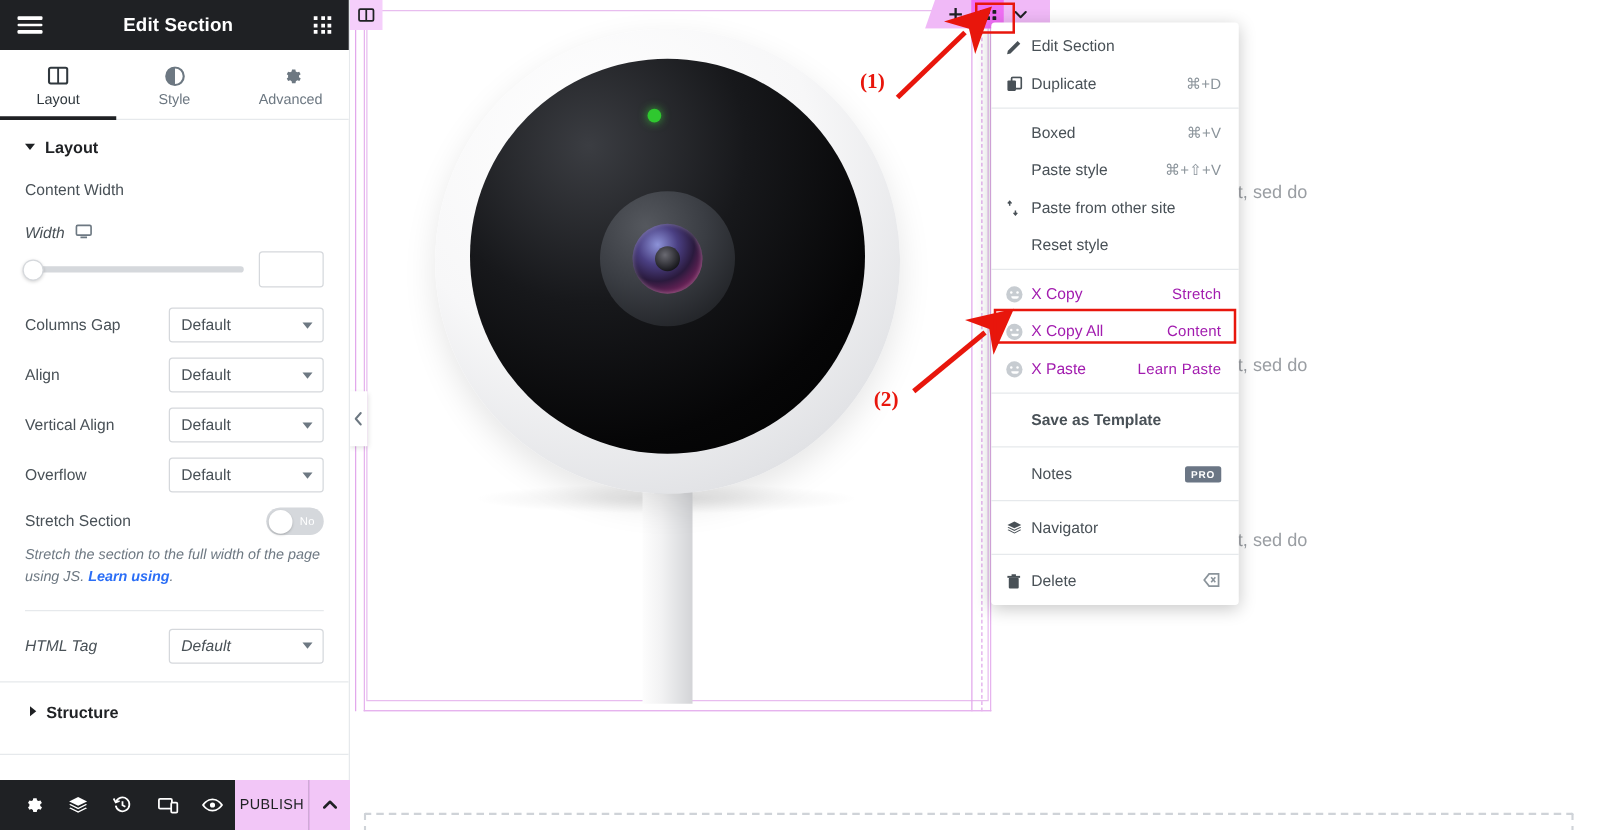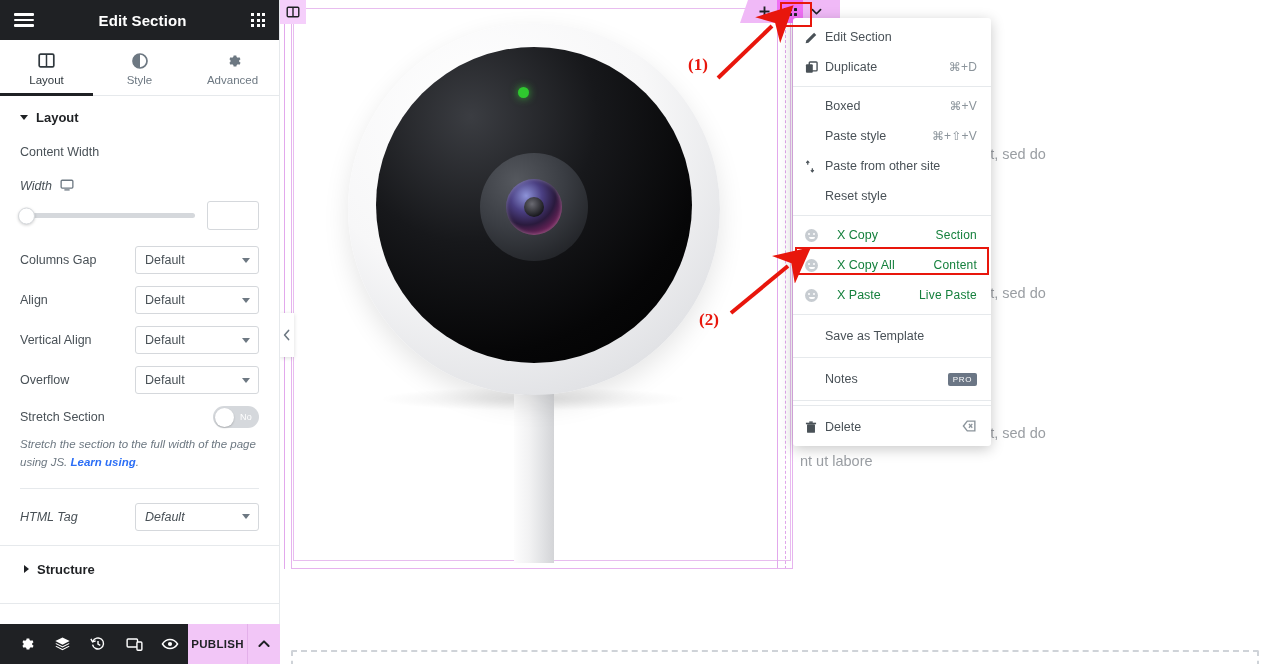--- a/index.html
+++ b/index.html
@@ -87,21 +87,21 @@
   
   #bottombar {
     position:absolute; left:0; bottom:0; width:280px; height:40px; background:#1f2124;
     display:flex; align-items:center; z-index:40;
   }
   .bb-icons { display:flex; align-items:center; gap:0; padding-left:8px; flex:1; }
   .bb-ico { width:36px; height:40px; display:flex; align-items:center; justify-content:center; cursor:pointer; }
   #publish {
     width:72px; height:40px; background:#f2c6f7; color:#1f2124;
     display:flex; align-items:center; justify-content:center;
-    font-size:11.5px; font-weight:700; letter-spacing:.3px; cursor:pointer;
+    font-size:11.5px; font-weight:400; letter-spacing:.3px; cursor:pointer;
   }
   #publish-arrow {
     width:40px; height:40px; background:#f2c6f7; display:flex; align-items:center; justify-content:center;
     border-left:1px solid #e3b0ea; cursor:pointer;
   }
 
   
   #canvas { position:absolute; left:280px; top:0; width:1000px; height:664px; background:#fff; overflow:hidden; }
 
   #section-outer {
@@ -192,25 +192,25 @@
     background:#fff; border-radius:3px; box-shadow:0 3px 14px rgba(0,0,0,.22);
     z-index:50; padding:4px 0 2px 0;
   }
   .mi {
     display:flex; align-items:center; height:30px; padding:0 14px 0 12px;
     font-size:12.5px; color:#495157; cursor:pointer; position:relative;
   }
   .mi .mi-ico { width:20px; display:flex; align-items:center; justify-content:flex-start; flex-shrink:0; }
   .mi .mi-label { flex:1; }
   .mi .mi-sc { font-size:12px; color:#8b949b; letter-spacing:.2px; }
-  .mi.dim .mi-label, .mi.dim .mi-sc { color:#15803d;margin-left:12px; }
+  .mi.dim .mi-label, .mi.dim .mi-sc { color:#a21caf; }
   .mi.indent { padding-left:32px; }
   .msep { height:1px; background:#e6e9ec; margin:4px 0; }
   .pro-badge {
-    background:#6b7685; color:#fff; font-size:8px; font-weight:400; letter-spacing:.6px;
+    background:#6b7685; color:#fff; font-size:8px; font-weight:700; letter-spacing:.6px;
     padding:2px 5px; border-radius:2px;
   }
   .face-ico { width:13px; height:13px; border-radius:50%; background:#c7ccd1; position:relative; }
   .face-ico:before { content:""; position:absolute; left:3px; top:4px; width:2px; height:2px; border-radius:50%; background:#fff; box-shadow:5px 0 0 #fff; }
   .face-ico:after { content:""; position:absolute; left:3.5px; top:8px; width:6px; height:2.5px; border-radius:0 0 3px 3px; background:#fff; }
 
   
   #hl-handle {
     position:absolute; left:780px; top:2px; width:32px; height:25px;
     border:2.5px solid #e8160c; z-index:60; pointer-events:none;
@@ -536,52 +536,62 @@
     <span class="mi-sc"></span>
   </div>
 
   <div class="msep"></div>
 
   <div class="mi dim">
     <span class="mi-ico">
         <span class="face-ico"></span>
       </span>
     <span class="mi-label">X Copy</span>
-    <span class="mi-sc">Section</span>
+    <span class="mi-sc">Stretch</span>
   </div>
   <div class="mi dim">
     <span class="mi-ico">
         <span class="face-ico"></span>
       </span>
     <span class="mi-label">X Copy All</span>
     <span class="mi-sc">Content</span>
   </div>
   <div class="mi dim">
     <span class="mi-ico">
         <span class="face-ico"></span>
       </span>
     <span class="mi-label">X Paste</span>
-    <span class="mi-sc">Live Paste</span>
+    <span class="mi-sc">Learn Paste</span>
   </div>
 
   <div class="msep"></div>
 
-  <div class="mi indent" style="height:34px;">
+  <div class="mi indent" style="height:34px;font-weight:bold;">
     <span class="mi-label">Save as Template</span>
   </div>
 
   <div class="msep"></div>
 
   <div class="mi indent" style="height:34px;">
     <span class="mi-label">Notes</span>
     <span class="pro-badge">PRO</span>
   </div>
 
   <div class="msep"></div>
 
+  <div class="mi" style="height:34px;">
+    <span class="mi-ico">
+      <svg width="13" height="13" viewBox="0 0 18 18">
+          <path fill="#495157" d="M9 1.6 1.4 5.4 9 9.2l7.6-3.8z"></path>
+          <path fill="#495157" d="M9 10.9 2.6 7.7l-1.2.6L9 12.1l7.6-3.8-1.2-.6z"></path>
+          <path fill="#495157" d="M9 13.8 2.6 10.6l-1.2.6L9 15l7.6-3.8-1.2-.6z"></path>
+        </svg>
+    </span>
+    <span class="mi-label">Navigator</span>
+  </div>
 
   <div class="msep"></div>
 
   <div class="mi" style="height:34px;">
     <span class="mi-ico">
       <svg width="12" height="13" viewBox="0 0 13 14">
           <rect x="2.2" y="3.4" width="8.6" height="9.4" rx="1" fill="#495157"></rect>
           <rect x="1" y="1.8" width="11" height="1.7" fill="#495157"></rect>
           <rect x="4.6" y="0.4" width="3.8" height="1.6" fill="#495157"></rect>
         </svg>

